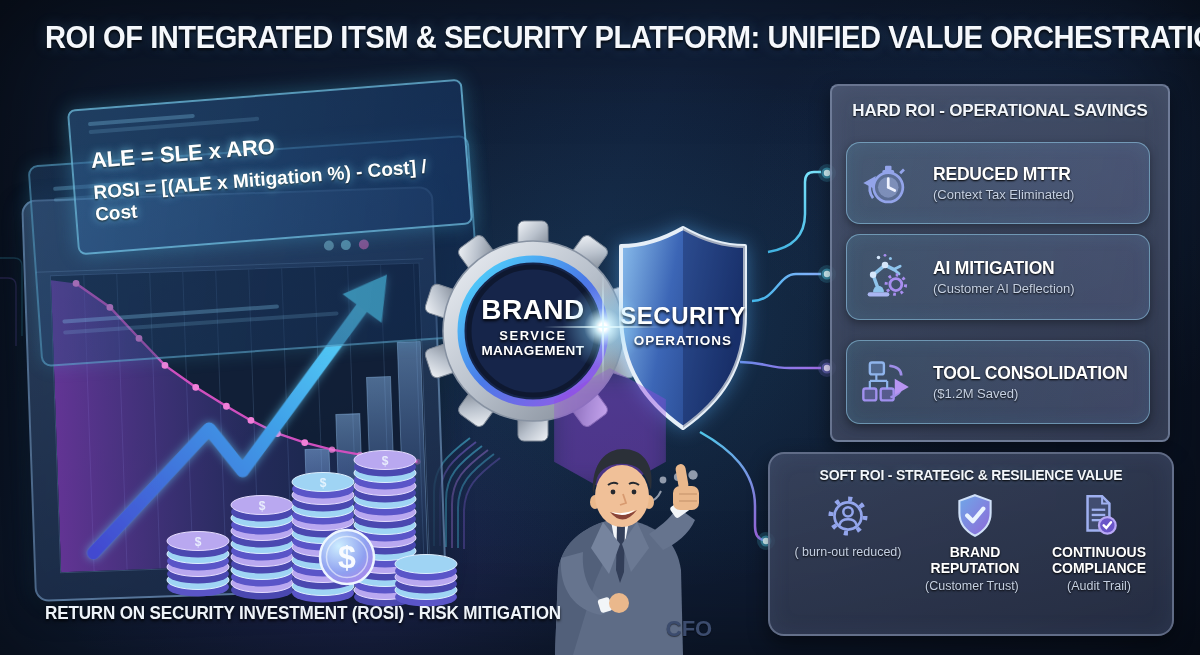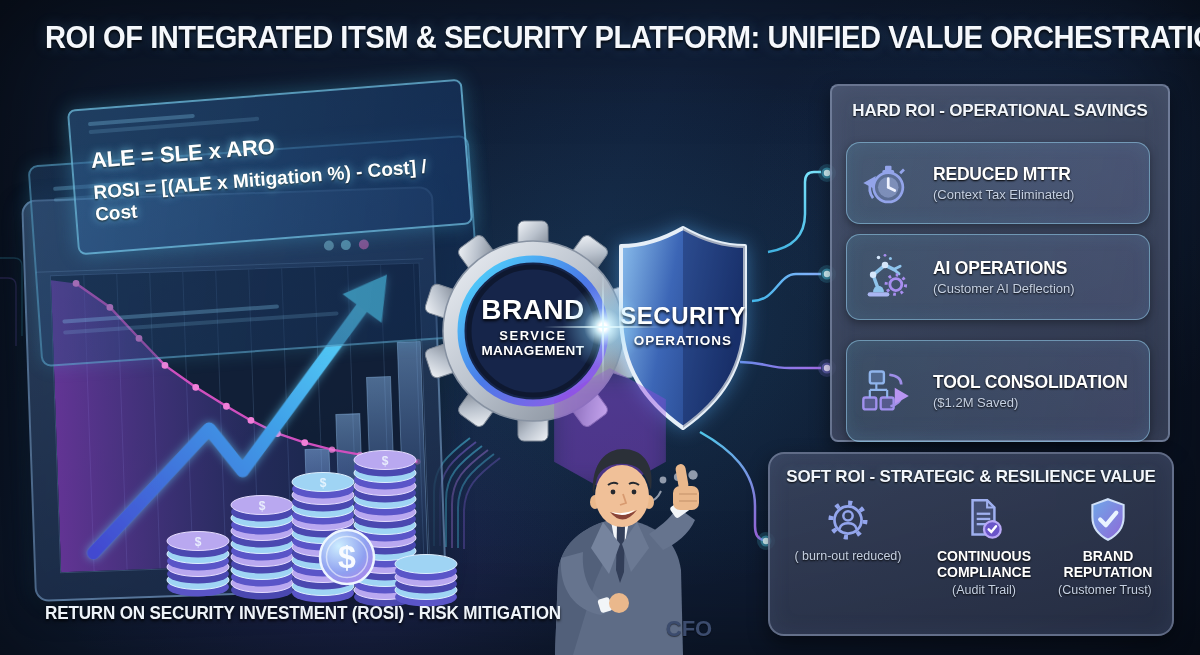--- a/index.html
+++ b/index.html
@@ -72,21 +72,21 @@
     background:linear-gradient(100deg,rgba(120,210,235,.10),rgba(130,140,200,.20));
     box-shadow:inset 0 0 18px rgba(90,200,240,.10),0 3px 9px rgba(0,0,0,.35);
     display:flex;align-items:center;gap:22px;padding:17px 12px;box-sizing:border-box;}
   .roi-card .ic{flex:0 0 52px;width:52px;height:52px;}
   .roi-card .tt{font-size:17.5px;font-weight:bold;color:#fff;text-shadow:0 1px 2px #000;letter-spacing:-.2px;}
   .roi-card .st{font-size:13px;color:#c5d0e2;margin-top:2px;text-shadow:0 1px 2px #000;}
   #soft-panel{left:768px;top:452px;width:402px;height:180px;border-radius:16px;
     border:2px solid rgba(150,164,194,.5);
     background:linear-gradient(165deg,rgba(64,74,100,.78),rgba(40,48,70,.9));
     box-shadow:0 8px 20px rgba(0,0,0,.45),inset 0 0 22px rgba(120,150,210,.1);}
-  #soft-panel .panel-header{font-size:17px;margin-top:13px;letter-spacing:-.2px;}
+  #soft-panel .panel-header{font-size:14px;margin-top:13px;letter-spacing:-.2px;}
   #soft-row{display:flex;justify-content:space-between;padding:8px 12px 0 14px;}
   .soft-col{text-align:center;}
   .soft-col .ic{width:50px;height:50px;margin:0 auto 4px;}
   .soft-col .tt{font-size:14px;font-weight:bold;line-height:1.12;color:#fff;text-shadow:0 1px 2px #000;}
   .soft-col .st{font-size:12.5px;color:#c5d0e2;margin-top:3px;text-shadow:0 1px 2px #000;white-space:nowrap;}
   #soft-col-1{width:128px;} #soft-col-2{width:122px;} #soft-col-3{width:104px;overflow:hidden;}
   #soft-col-3 .st{text-align:left;padding-left:2px;}
   #cfo-label{left:644px;top:616px;width:90px;text-align:center;font-size:22px;font-weight:bold;
     color:#3c4c6e;text-shadow:0 1px 1px rgba(0,0,0,.5);}
   svg{display:block;}
@@ -448,26 +448,26 @@
         <circle cx="13" cy="22" r="3" fill="#d5e6fa"></circle>
           <circle cx="24" cy="13" r="3" fill="#d5e6fa"></circle>
         <path d="M32,17 l6,-3 M32,17 l5,4" stroke="#8fc4ec" stroke-width="2.6" fill="none" stroke-linecap="round"></path>
         <circle cx="34" cy="31" r="5.5" fill="none" stroke="#a88ef0" stroke-width="2.6"></circle>
         <circle cx="34" cy="31" r="9" fill="none" stroke="#a88ef0" stroke-width="2.8" stroke-dasharray="2.5 4.5"></circle>
         <circle cx="18" cy="6" r="1.6" fill="#d5e6fa"></circle>
           <circle cx="24" cy="4" r="1.3" fill="#a88ef0"></circle>
           <circle cx="29" cy="7" r="1.4" fill="#8fc4ec"></circle>
       </svg>
       <div>
-          <div class="tt">AI OPERATIONS</div>
+          <div class="tt">AI MITIGATION</div>
       <div class="st">(Customer AI Deflection)</div>
         </div>
     </div>
 
-    <div class="roi-card" style="top:254px;height:102px;">
+    <div class="roi-card" style="top:254px;height:84px;">
       <svg class="ic" viewBox="0 0 48 48">
         <rect x="10" y="6" width="13" height="11" rx="2" fill="rgba(130,170,240,.3)" stroke="#8fb4ec" stroke-width="2.2"></rect>
         <rect x="4" y="30" width="12" height="11" rx="2" fill="rgba(150,130,240,.3)" stroke="#a090ee" stroke-width="2.2"></rect>
         <rect x="20" y="30" width="12" height="11" rx="2" fill="rgba(150,130,240,.3)" stroke="#a090ee" stroke-width="2.2"></rect>
         <path d="M16,17 v6 M10,23 h16 M10,23 v7 M26,23 v7" stroke="#8fb4ec" stroke-width="2" fill="none"></path>
         <path d="M28,9 c8,1 11,5 11,9 M39,28 c0,5 -4,9 -10,10" stroke="#9f8ee8" stroke-width="2.4" fill="none"></path>
         <polygon points="33,21 33,36 46,28.5" fill="#b895f2"></polygon>
       </svg>
       <div>
           <div class="tt">TOOL CONSOLIDATION</div>
@@ -480,46 +480,46 @@
     <div class="panel-header">SOFT ROI - STRATEGIC &amp; RESILIENCE VALUE</div>
     <div id="soft-row">
       <div class="soft-col" id="soft-col-1">
         <svg class="ic" viewBox="0 0 48 48">
           <circle cx="24" cy="24" r="13" fill="none" stroke="#93a5ec" stroke-width="2.6"></circle>
           <circle cx="24" cy="24" r="16.5" fill="none" stroke="#93a5ec" stroke-width="4.5" stroke-dasharray="4 8.9"></circle>
           <circle cx="24" cy="20" r="4.5" fill="none" stroke="#93a5ec" stroke-width="2.4"></circle>
           <path d="M16,32 c2,-6.5 14,-6.5 16,0" fill="none" stroke="#93a5ec" stroke-width="2.4" stroke-linecap="round"></path>
         </svg>
         <div class="st">( burn-out reduced)</div>
-      </div>
-      <div class="soft-col" id="soft-col-2">
-        <svg class="ic" viewBox="0 0 48 48">
-          <path d="M13,5 h14 l7,7 v26 h-21 z" fill="rgba(140,160,240,.22)" stroke="#9fb0f0" stroke-width="2.4"></path>
-          <path d="M27,5 v7 h7" fill="none" stroke="#9fb0f0" stroke-width="2"></path>
-          <line x1="17" y1="18" x2="30" y2="18" stroke="#9fb0f0" stroke-width="2.2"></line>
-          <line x1="17" y1="23" x2="30" y2="23" stroke="#9fb0f0" stroke-width="2.2"></line>
-          <line x1="17" y1="28" x2="26" y2="28" stroke="#9fb0f0" stroke-width="2.2"></line>
-          <circle cx="32" cy="33" r="8" fill="#6a55c8" stroke="#b8a8f6" stroke-width="2.2"></circle>
-          <path d="M28.5,33 l2.5,2.5 l4.5,-5.5" fill="none" stroke="#fff" stroke-width="2.4" stroke-linecap="round"></path>
-        </svg>
-        <div class="tt">CONTINUOUS COMPLIANCE</div>
-        <div class="st">(Audit Trail)</div>
       </div>
       <div class="soft-col" id="soft-col-3">
         <svg class="ic" viewBox="0 0 48 48">
           <defs>
               <linearGradient id="icoShield" x1="0" y1="0" x2="1" y2="1">
             <stop offset="0" stop-color="#6fa8e8"></stop>
                 <stop offset="1" stop-color="#8f68d8"></stop>
               </linearGradient>
             </defs>
           <path d="M24,4 L39,9.5 V21 C39,32 32.5,38.5 24,43 C15.5,38.5 9,32 9,21 V9.5 Z" fill="url(#icoShield)" stroke="#cfe0f8" stroke-width="2"></path>
           <path d="M16.5,23.5 l5.5,5.5 l10,-12" fill="none" stroke="#eaf4ff" stroke-width="4" stroke-linecap="round" stroke-linejoin="round"></path>
         </svg>
         <div class="tt">BRAND REPUTATION</div>
         <div class="st">(Customer Trust)</div>
       </div>
+      <div class="soft-col" id="soft-col-2">
+        <svg class="ic" viewBox="0 0 48 48">
+          <path d="M13,5 h14 l7,7 v26 h-21 z" fill="rgba(140,160,240,.22)" stroke="#9fb0f0" stroke-width="2.4"></path>
+          <path d="M27,5 v7 h7" fill="none" stroke="#9fb0f0" stroke-width="2"></path>
+          <line x1="17" y1="18" x2="30" y2="18" stroke="#9fb0f0" stroke-width="2.2"></line>
+          <line x1="17" y1="23" x2="30" y2="23" stroke="#9fb0f0" stroke-width="2.2"></line>
+          <line x1="17" y1="28" x2="26" y2="28" stroke="#9fb0f0" stroke-width="2.2"></line>
+          <circle cx="32" cy="33" r="8" fill="#6a55c8" stroke="#b8a8f6" stroke-width="2.2"></circle>
+          <path d="M28.5,33 l2.5,2.5 l4.5,-5.5" fill="none" stroke="#fff" stroke-width="2.4" stroke-linecap="round"></path>
+        </svg>
+        <div class="tt">CONTINUOUS COMPLIANCE</div>
+        <div class="st">(Audit Trail)</div>
+      </div>
     </div>
   </div>
 
   <div id="title" class="abs condensed">ROI OF INTEGRATED ITSM &amp; SECURITY PLATFORM: UNIFIED VALUE ORCHESTRATION</div>
   <div id="footer" class="abs">RETURN ON SECURITY INVESTMENT (ROSI) - RISK MITIGATION</div>
 </div>
 
 </body></html>

